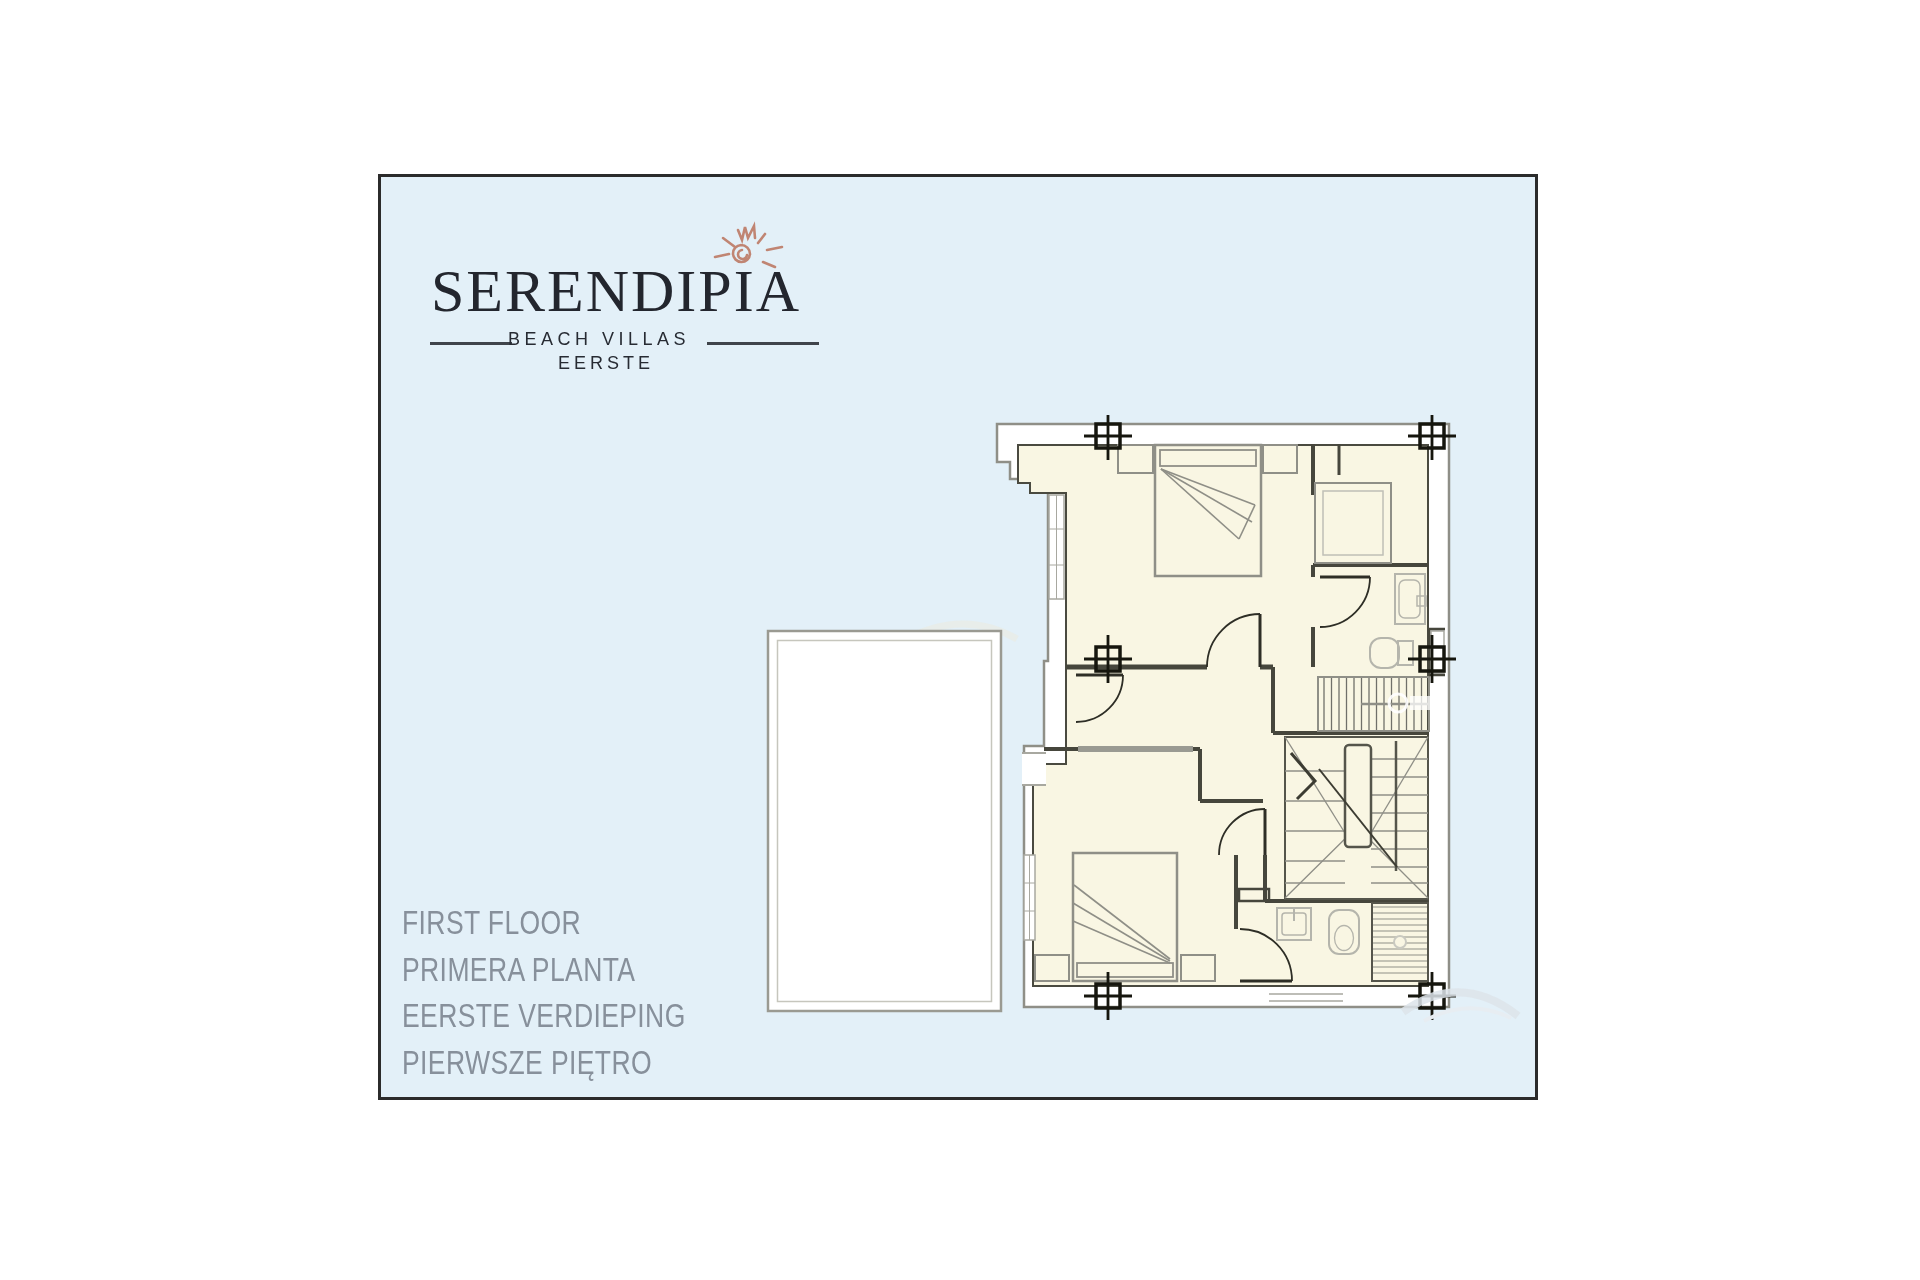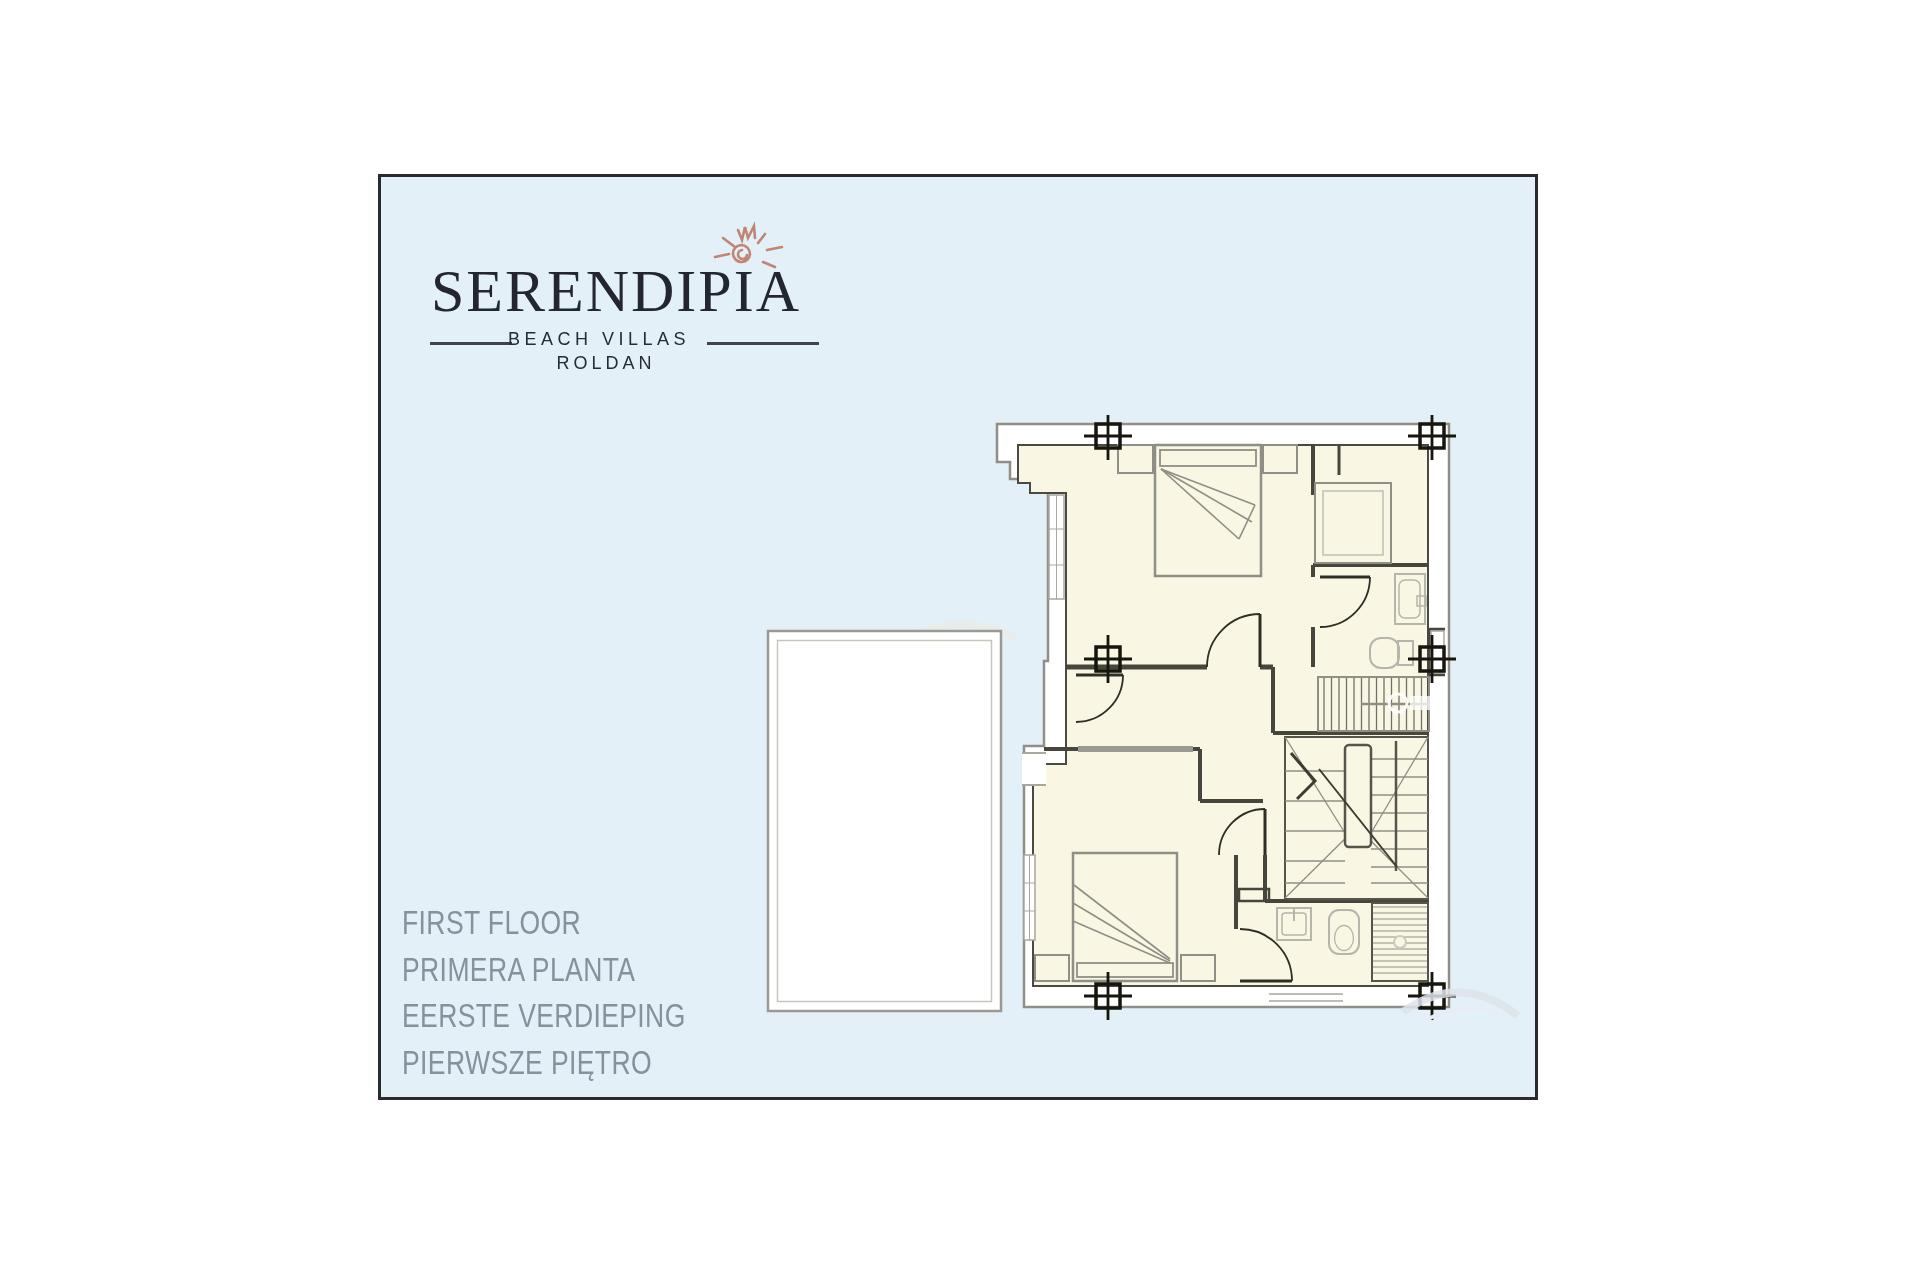--- a/index.html
+++ b/index.html
@@ -41,21 +41,21 @@
         <path d="M33,9 L37,19 L40,6 L43,17 L49,5 L50,17"></path>
         <path d="M60,13 L53,22"></path>
         <path d="M62,29 L77,26"></path>
         <path d="M58,41 L70,46"></path>
       </g>
     </svg>
     <div class="logo-title">SERENDIPIA</div>
     <div class="rule rule-left"></div>
     <div class="rule rule-right"></div>
     <div class="logo-sub">BEACH VILLAS</div>
-    <div class="logo-loc">ROLDAN</div>
+    <div class="logo-loc">EERSTE</div>
 
     <div class="floor-labels">
       <div>FIRST FLOOR</div>
       <div>PRIMERA PLANTA</div>
       <div>EERSTE VERDIEPING</div>
       <div>PIERWSZE PIĘTRO</div>
     </div>
 
     <svg class="plan" width="760" height="612" viewBox="0 0 760 612">
 

